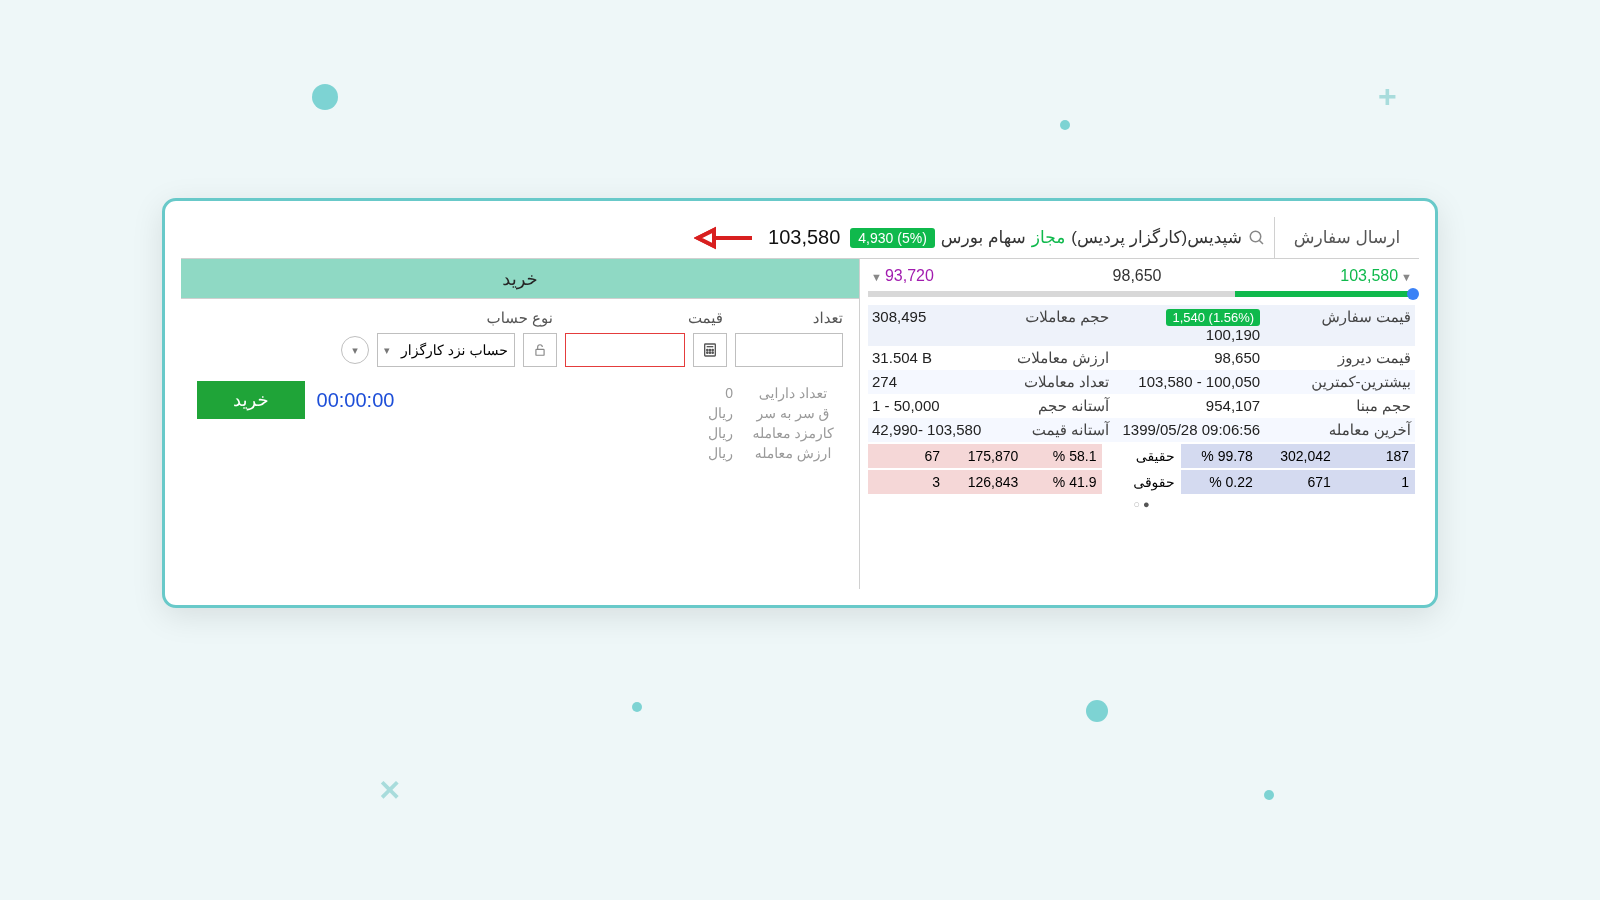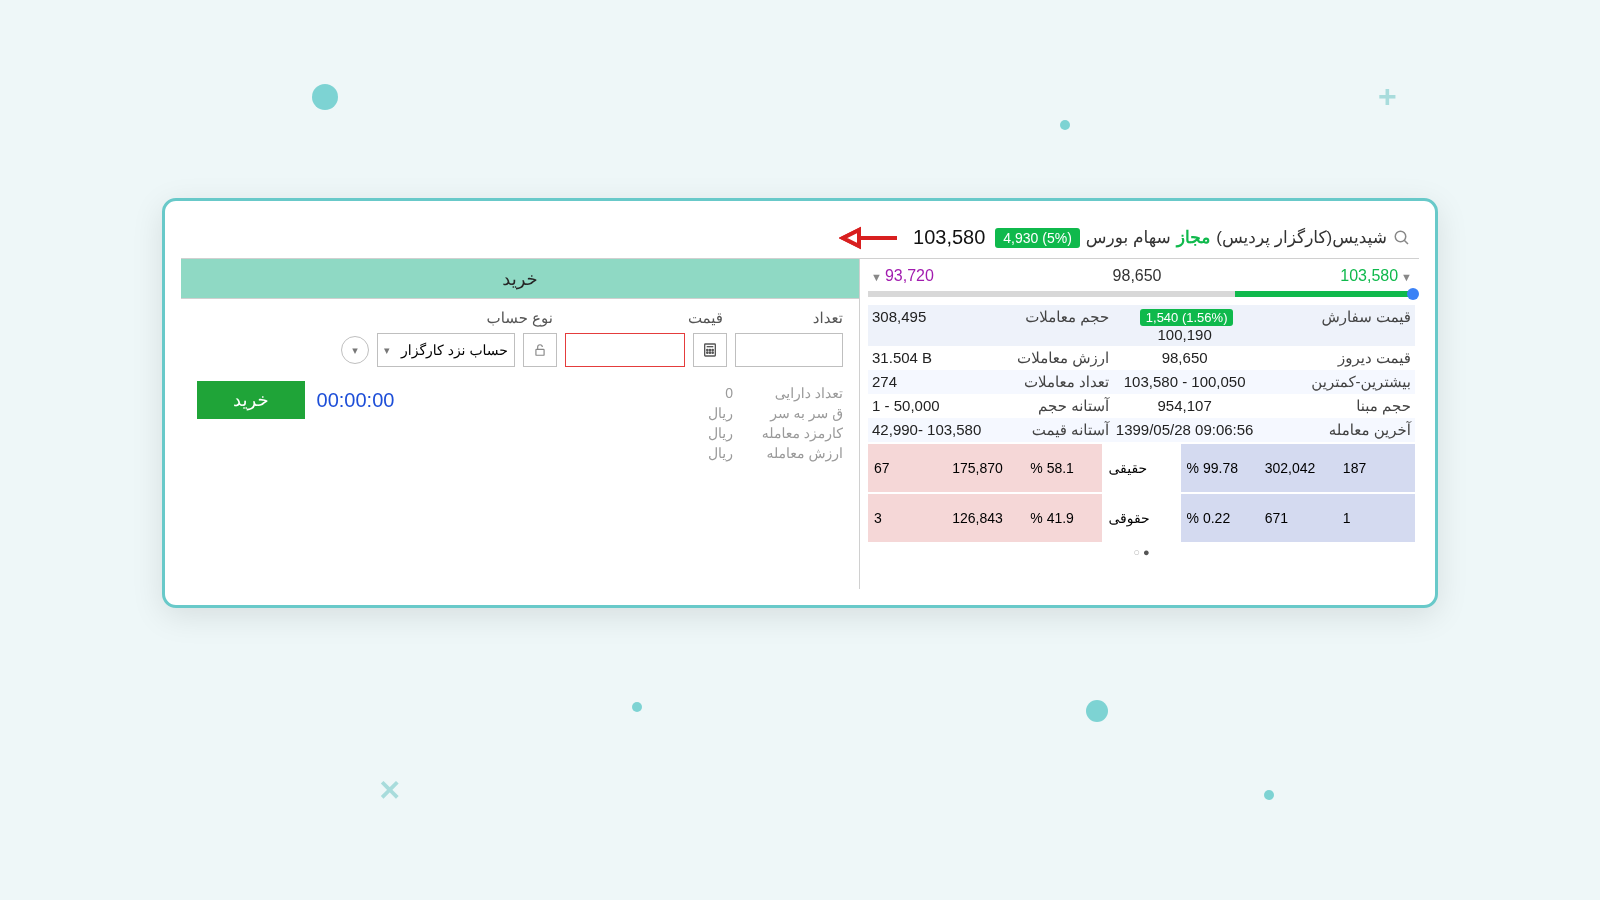--- a/index.html
+++ b/index.html
@@ -6,45 +6,45 @@
 body{background:#eef7f8;font-family:Tahoma,Arial,sans-serif;width:1600px;height:900px;position:relative;overflow:hidden}
 .deco-dot{position:absolute;border-radius:50%;background:#7dd3d3}
 .deco-plus{position:absolute;font-size:32px;color:#a8dcdc;font-weight:bold}
 .deco-x{position:absolute;font-size:28px;color:#a8dcdc;font-weight:bold}
 .card{position:absolute;top:198px;left:162px;width:1276px;height:410px;background:#fff;border:3px solid #68c9c9;border-radius:14px;box-shadow:0 8px 32px rgba(0,0,0,.1);padding:16px;overflow:hidden}
 .topbar{display:flex;align-items:center;height:42px;border-bottom:1px solid #d0d0d0;direction:rtl}
 .send-order{width:145px;height:100%;display:flex;align-items:center;justify-content:center;color:#555;font-size:17px;border-left:1px solid #d0d0d0}
 .search-row{flex:1;display:flex;align-items:center;padding:0 8px;gap:6px}
 .search-row svg{flex-shrink:0}
 .stock-name{color:#333;font-size:17px}
-.status-ok{color:#0fb94c;font-size:17px;font-weight:700}
+.status-ok{color:#0fb94c;font-size:17px;font-weight:400}
 .exchange{color:#333;font-size:17px}
 .badge{background:#0fb94c;color:#fff;font-size:14px;padding:2px 8px;border-radius:3px;direction:ltr;display:inline-block}
 .top-price{color:#111;font-size:20px;font-weight:500;margin-right:4px;direction:ltr}
 .arrow-annot{margin-right:8px}
 .content{display:flex;direction:rtl;height:calc(100% - 42px)}
 .right-pane{width:560px;border-left:1px solid #d0d0d0;padding:6px 4px 0 8px;direction:rtl}
 .slider-row{display:flex;align-items:center;justify-content:space-between;padding:2px 0 6px;font-size:16px}
 .sl-low{color:#a21caf;direction:ltr}
 .sl-mid{color:#333}
 .sl-high{color:#0fb94c;direction:ltr}
 .tri{font-size:11px;color:#888;margin:0 3px}
 .slider-bar{height:6px;background:#d8d8d8;position:relative;margin-bottom:8px}
 .slider-fill{position:absolute;right:0;top:0;height:100%;width:33%;background:#0fb94c}
 .slider-thumb{position:absolute;right:-4px;top:-3px;width:12px;height:12px;border-radius:50%;background:#3b82f6}
 .stat-row{display:flex;padding:3px 4px;font-size:15px}
 .stat-row.alt{background:#eef2fa}
 .stat-row.alt2{background:#f5f8ff}
 .cellR{width:28%;text-align:right;color:#444}
-.cellV{width:28%;text-align:center;color:#222;direction:ltr}
+.cellV{width:28%;text-align:right;color:#222;direction:ltr}
 .cellR2{width:22%;text-align:right;color:#444}
 .cellV2{width:22%;text-align:left;color:#222;direction:ltr}
 .mini-badge{background:#0fb94c;color:#fff;font-size:13px;padding:1px 6px;border-radius:3px;display:inline-block;direction:ltr;margin-left:4px}
 .bottom-grid{display:flex;font-size:14px;margin-top:2px}
-.bg-col{flex:1;padding:16px 6px;text-align:left}
+.bg-col{flex:1;padding:4px 6px;text-align:right}
 .bg-blue{background:#d4daf0}
 .bg-pink{background:#f5d7d7}
 .bg-plain{background:#fff}
 .pager{text-align:center;margin-top:4px;font-size:11px;color:#555}
 .pager .off{color:#bbb}
 .left-pane{flex:1;padding:0;direction:rtl}
 .tabs{display:flex;height:40px}
 .tab{flex:1;display:flex;align-items:center;justify-content:center;font-size:18px;color:#444;background:#fff;border-bottom:1px solid #d0d0d0;cursor:pointer}
 .tab.active{background:#8fd9c4;color:#262626}
 .form-area{padding:10px 16px}
@@ -56,40 +56,41 @@
 .inputs-row{display:flex;align-items:center;gap:8px}
 .inp{height:34px;border:1px solid #bfbfbf;background:#fff;font-size:14px;padding:0 6px}
 .inp.qty{width:108px}
 .inp.price{width:120px;border:1px solid #e43c3c}
 .calc-btn{width:34px;height:34px;border:1px solid #bfbfbf;display:flex;align-items:center;justify-content:center;cursor:pointer;color:#666;background:#fff}
 .lock-btn{width:34px;height:34px;border:1px solid #bfbfbf;display:flex;align-items:center;justify-content:center;cursor:pointer;color:#888;background:#fff}
 .sel{height:34px;border:1px solid #bfbfbf;background:#fff;font-size:14px;padding:0 6px;width:138px;display:flex;align-items:center;justify-content:space-between;cursor:pointer}
 .round-dd{width:28px;height:28px;border:1px solid #bfbfbf;border-radius:50%;display:flex;align-items:center;justify-content:center;cursor:pointer;color:#777;background:#fff}
 .meta-list{margin-top:10px;font-size:14px;color:#9a9a9a}
 .meta-list div{display:flex;justify-content:flex-start;gap:10px;padding:2px 0}
-.meta-list .ml{width:100px;text-align:right}
+.meta-list .ml{width:100px;text-align:center}
 .meta-list .mv{direction:ltr}
 .action-row{display:flex;align-items:center;gap:12px;margin-top:8px;justify-content:flex-end}
 .timer{font-size:20px;color:#1d4ed8;direction:ltr}
 .buy-btn{background:#1fa438;color:#fff;border:none;padding:8px 36px;font-size:18px;cursor:pointer}
 </style>
 </head>
 <body>
 
 <div class="deco-dot" style="top:84px;left:312px;width:26px;height:26px"></div>
 <div class="deco-dot" style="top:120px;left:1060px;width:10px;height:10px"></div>
 <div class="deco-plus" style="top:78px;left:1378px">+</div>
 <div class="deco-dot" style="top:702px;left:632px;width:10px;height:10px"></div>
 <div class="deco-x" style="top:774px;left:378px">✕</div>
 <div class="deco-dot" style="top:700px;left:1086px;width:22px;height:22px"></div>
 <div class="deco-dot" style="top:790px;left:1264px;width:10px;height:10px"></div>
 
 <div class="card">
 
   <div class="topbar">
+    <div class="send-order">ارسال سفارش</div>
     <div class="search-row">
       <svg width="18" height="18" viewBox="0 0 24 24" fill="none" stroke="#888" stroke-width="2">
           <circle cx="10" cy="10" r="7"></circle>
           <line x1="20" y1="20" x2="15" y2="15"></line>
         </svg>
       <span class="stock-name">شپدیس(کارگزار پردیس)</span>
       <span class="status-ok">مجاز</span>
       <span class="exchange">سهام بورس</span>
       <span class="badge">4,930 (5%)</span>
       <span class="top-price">103,580</span>

